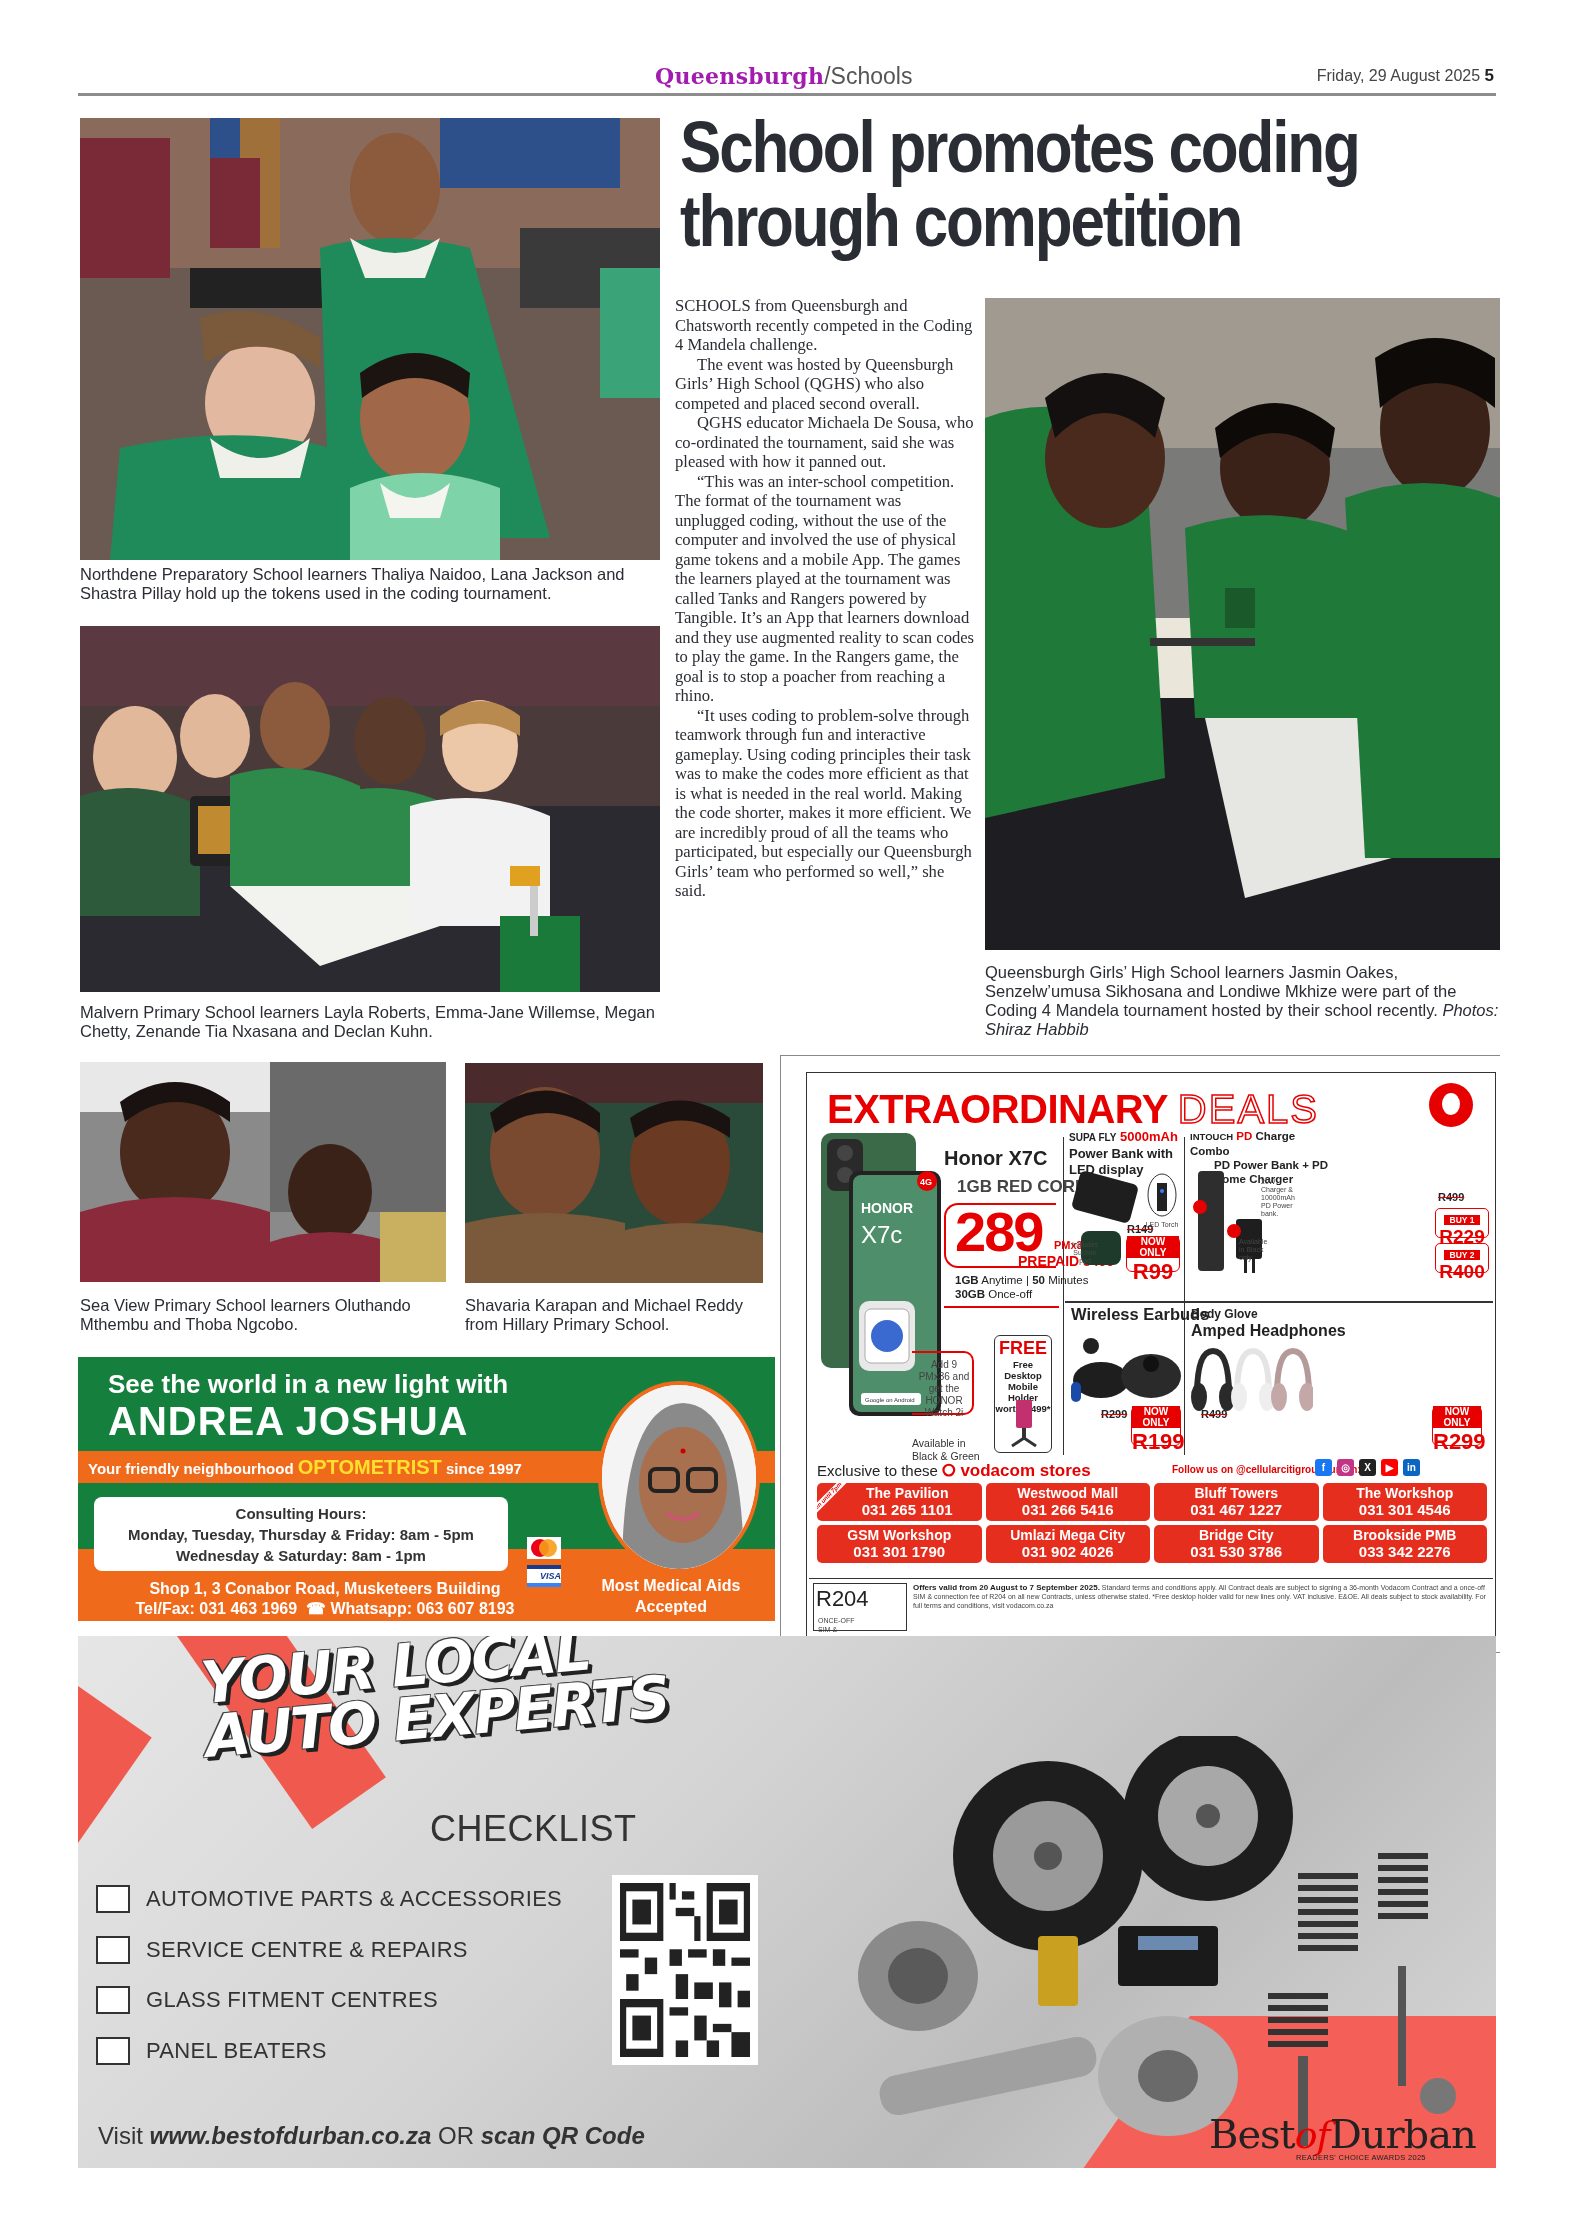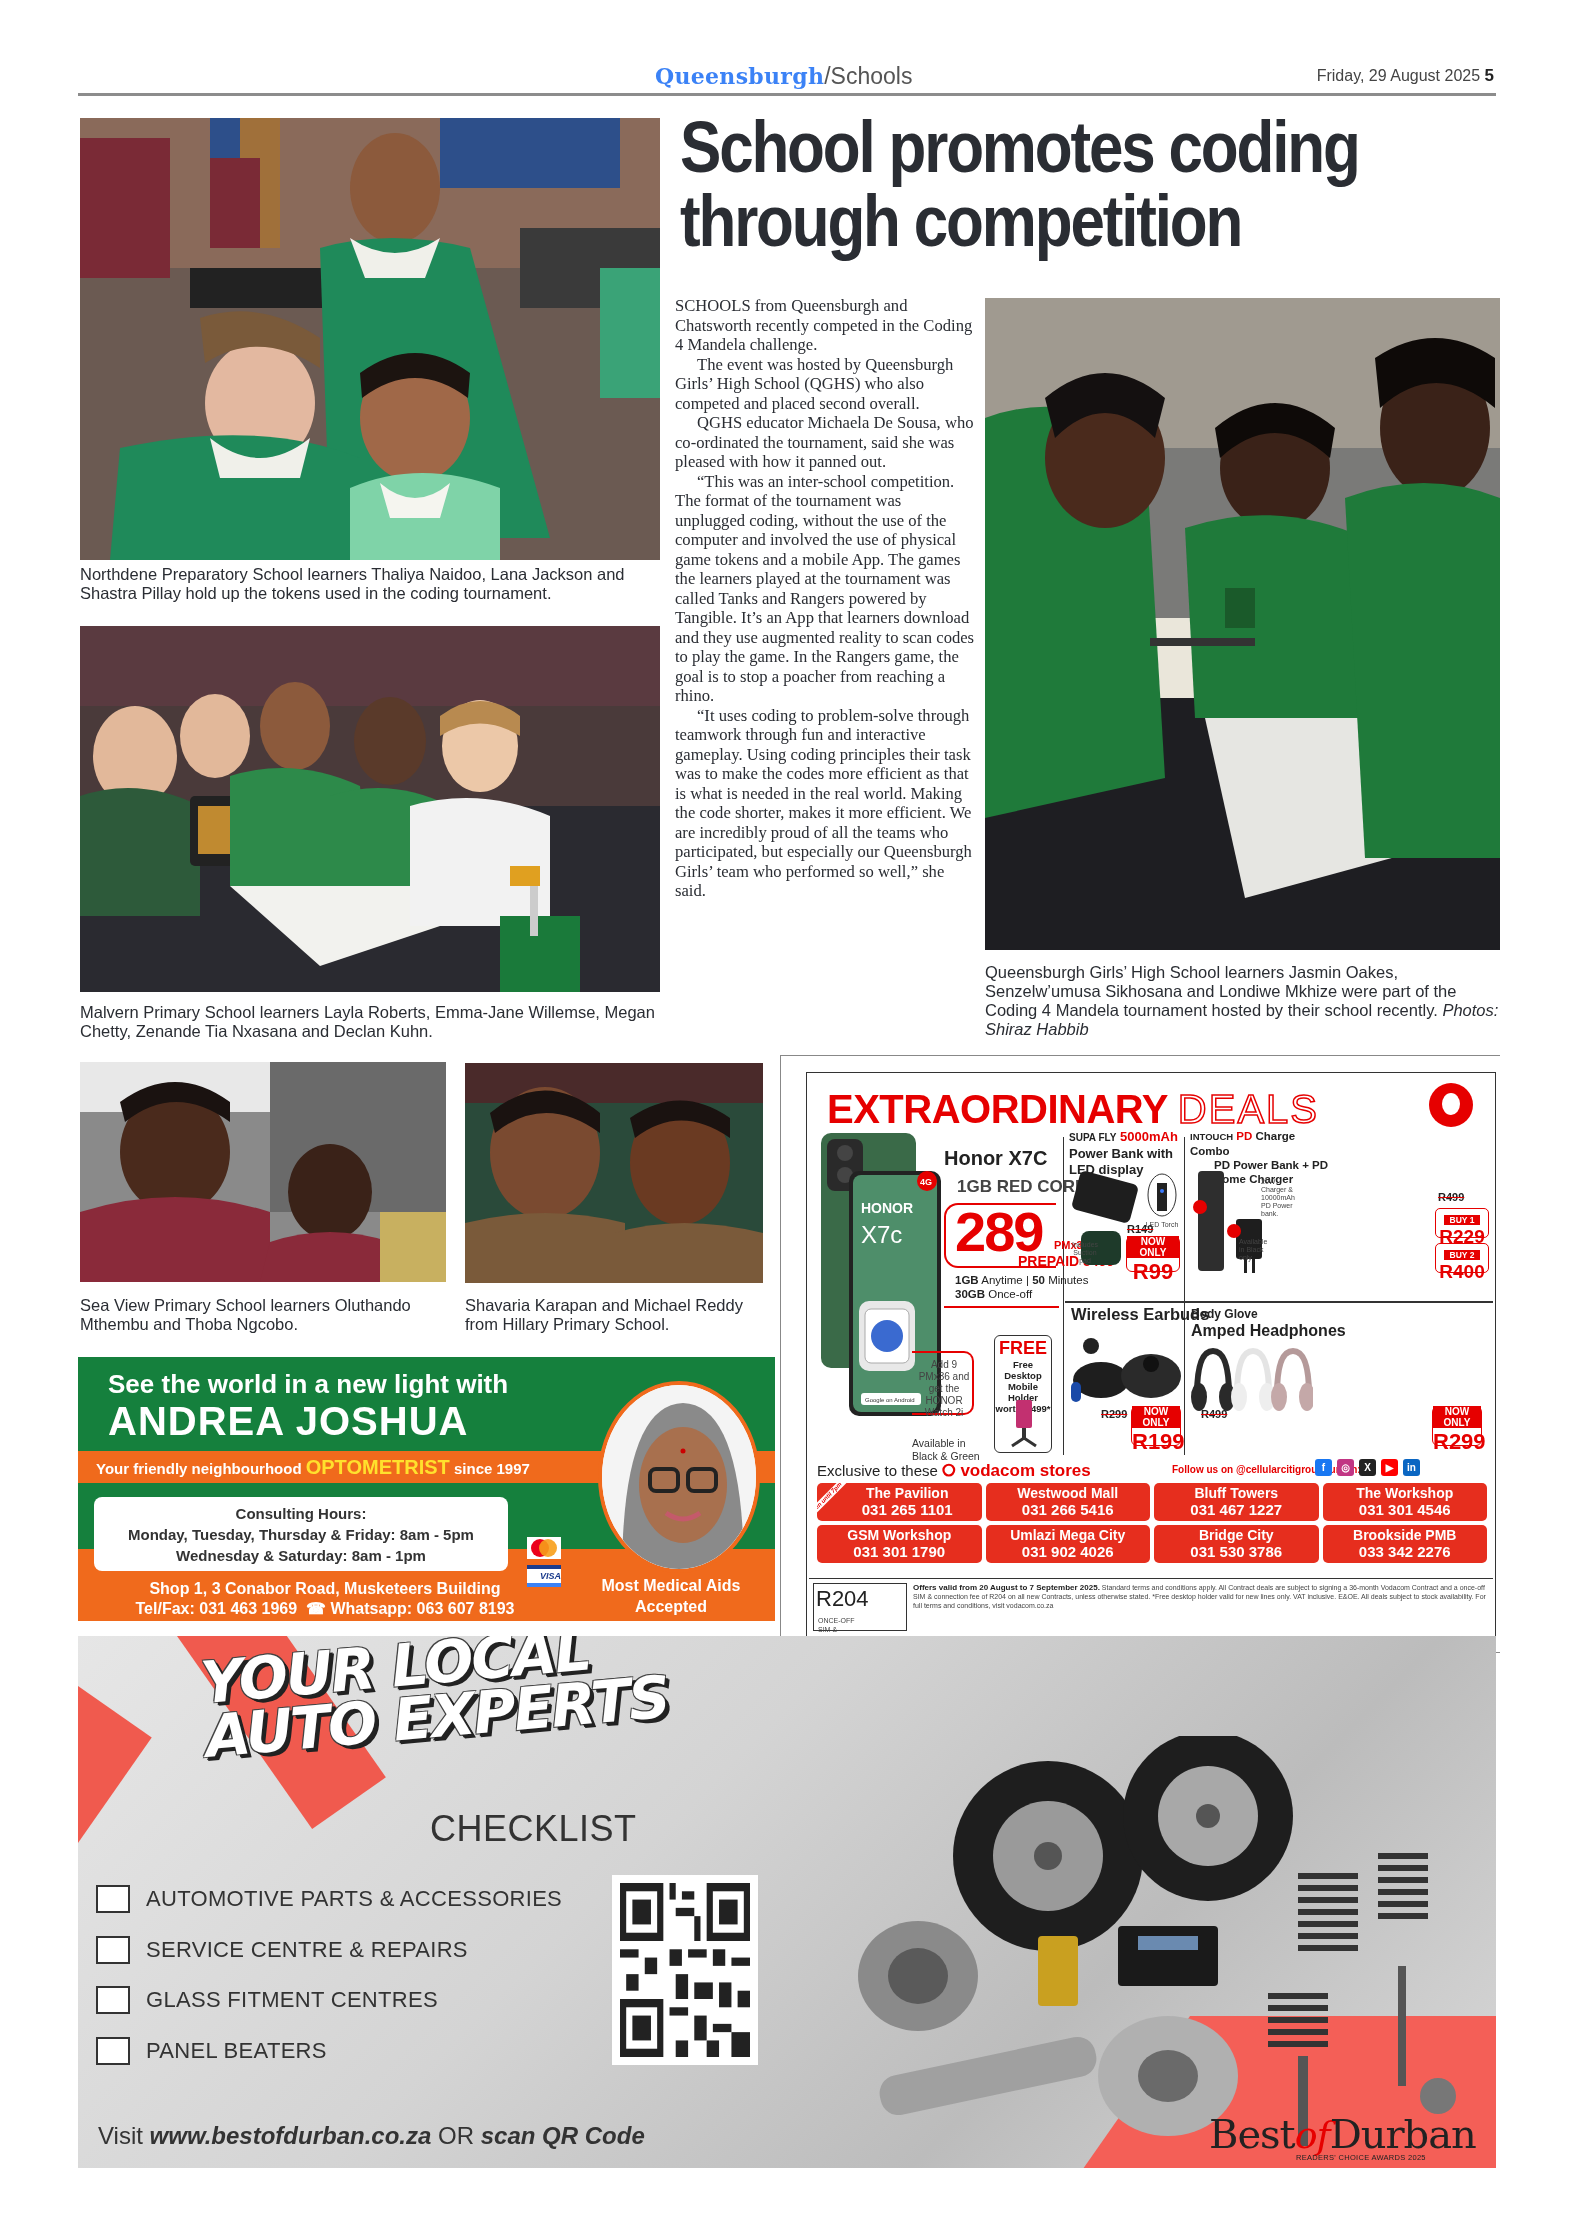--- a/index.html
+++ b/index.html
@@ -3,21 +3,21 @@
 <meta charset="utf-8">
 <style>
   * { box-sizing: border-box; margin: 0; padding: 0; }
   html, body { width: 1572px; height: 2224px; background: #ffffff; overflow: hidden; }
   body { position: relative; font-family: "Liberation Sans", sans-serif; color: #2a2d33; }
   .abs { position: absolute; }
 
   
   .masthead { left: 0; top: 60px; width: 1572px; height: 30px; }
   .section-title { position: absolute; left: 655px; top: 2px; font-size: 24px; color: #555; }
-  .section-title .bold { font-family: "DejaVu Serif", serif; font-weight: bold; color: #3b82f6; font-size: 22px; letter-spacing: 0.3px; }
+  .section-title .bold { font-family: "DejaVu Serif", serif; font-weight: bold; color: #a21caf; font-size: 22px; letter-spacing: 0.3px; }
   .section-title .light { font-family: "Liberation Sans", sans-serif; font-weight: normal; font-size: 23px; }
   .date-line { position: absolute; right: 78px; top: 6px; font-size: 16px; color: #444; font-family: "Liberation Sans", sans-serif; }
   .date-line b { font-weight: bold; color: #222; font-size: 17px; }
   .head-rule { left: 78px; top: 93px; width: 1418px; height: 3px; background: #8c8c8c; }
 
   
   .headline { left: 680px; top: 110px; width: 820px; font-family: "Liberation Sans", sans-serif; font-weight: bold; font-size: 72px; line-height: 74px; color: #2a2d33; letter-spacing: -2.5px; transform: scaleX(0.86); transform-origin: left top; width: 960px; }
 
   
   .photo { overflow: hidden; }
@@ -93,21 +93,21 @@
   .fee .big { font-size: 22px; color: #222; float: left; line-height: 26px; }
   .fee .sm { font-size: 7px; color: #444; float: left; line-height: 9px; margin-left: 2px; margin-top: 4px; }
   .terms { position: absolute; left: 104px; top: 4px; width: 580px; font-size: 7px; line-height: 9px; color: #444; }
   .terms b { color: #222; font-size: 8px; }
 
   
   .opt { left: 78px; top: 1357px; width: 697px; height: 264px; background: #15803d; overflow: hidden; }
   .opt-line1 { position: absolute; left: 30px; top: 12px; font-size: 26px; font-weight: bold; color: #fff; }
   .opt-line2 { position: absolute; left: 30px; top: 42px; font-size: 40px; font-weight: bold; color: #fff; letter-spacing: 1px; }
   .opt-band { position: absolute; left: 0; top: 94px; width: 100%; height: 32px; background: #f06a1c; }
-  .opt-tag { position: absolute; left: 18px; top: 99px; font-size: 15px; font-weight: bold; color: #fff; }
+  .opt-tag { position: absolute; left: 10px; top: 99px; font-size: 15px; font-weight: bold; color: #fff; }
   .opt-tag .hl { color: #ffe12d; font-size: 20px; }
   .opt-bottom { position: absolute; left: 0; top: 192px; width: 100%; height: 72px; background: #f06a1c; }
   .opt-hours { position: absolute; left: 16px; top: 140px; width: 414px; height: 74px; background: #fff; border-radius: 8px; text-align: center; font-size: 15px; font-weight: bold; color: #333; line-height: 21px; padding-top: 6px; }
   .opt-addr { position: absolute; left: 12px; top: 222px; font-size: 16px; font-weight: bold; color: #fff; text-align: center; width: 470px; line-height: 20px; }
   .opt-med { position: absolute; left: 503px; top: 218px; width: 180px; font-size: 16px; font-weight: bold; color: #fff; text-align: center; line-height: 21px; }
   .opt-portrait { position: absolute; left: 520px; top: 24px; width: 162px; height: 192px; border-radius: 50%; border: 4px solid #f06a1c; background: #fff; overflow: hidden; }
   .card-mc { position: absolute; left: 449px; top: 180px; width: 34px; height: 22px; }
   .card-visa { position: absolute; left: 449px; top: 208px; width: 34px; height: 22px; background: #fff; border-top: 4px solid #1a3b8c; border-bottom: 4px solid #3b82f6; text-align: right; font-size: 9px; font-weight: bold; font-style: italic; color: #1a3b8c; line-height: 14px; }
 
   

